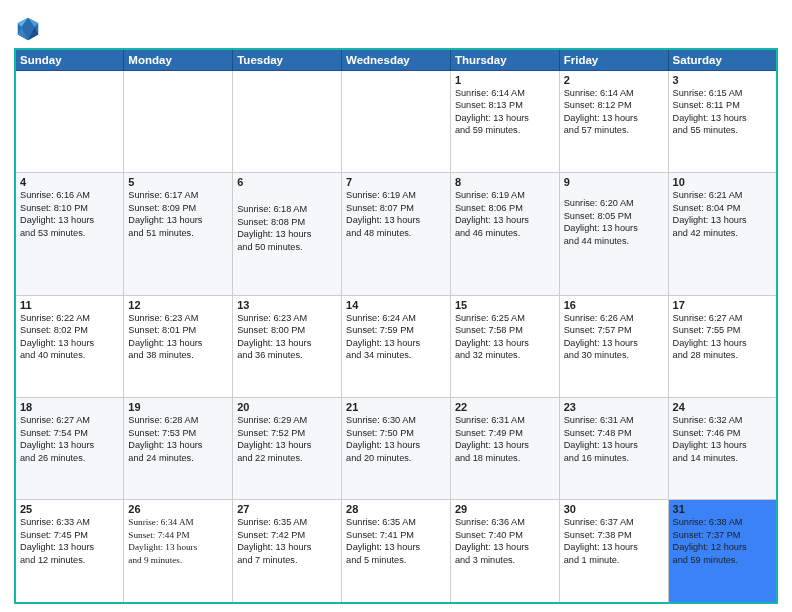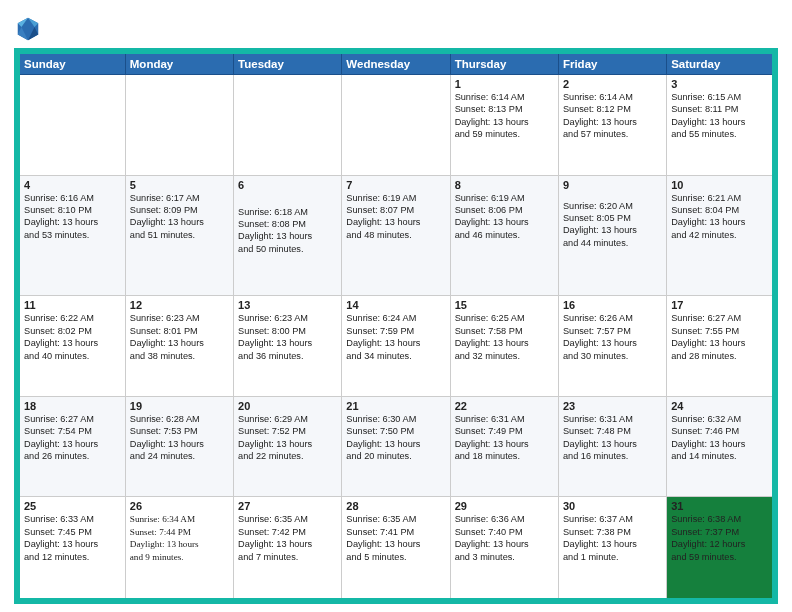--- a/index.html
+++ b/index.html
@@ -56,21 +56,21 @@
       font-weight: 300;
       color: #222;
       line-height: 1.1;
     }
     .location {
       font-size: 14px;
       color: #444;
     }
     .calendar {
       flex: 1;
-      border: 6px solid #14b8a6;
+      border: 2px solid #14b8a6;
       border-collapse: collapse;
       width: 100%;
       table-layout: fixed;
     }
     .calendar th {
       background: #2b6cb0;
       color: #fff;
       font-size: 11.5px;
       font-weight: 600;
       padding: 4px 4px;
@@ -363,21 +363,21 @@
 Daylight: 13 hours
 and 3 minutes.</div>
           </td>
           <td style="background: rgb(255, 255, 255);">
             <span class="day-num">30</span>
             <div class="cell-text" style="white-space: pre-line;">Sunrise: 6:37 AM
 Sunset: 7:38 PM
 Daylight: 13 hours
 and 1 minute.</div>
           </td>
-          <td style="background: #15803d;">
+          <td style="background: #3b82f6;">
             <span class="day-num">31</span>
             <div class="cell-text" style="white-space: pre-line;">Sunrise: 6:38 AM
 Sunset: 7:37 PM
 Daylight: 12 hours
 and 59 minutes.</div>
           </td>
         </tr>
       </tbody>
   </table>
 </div>

